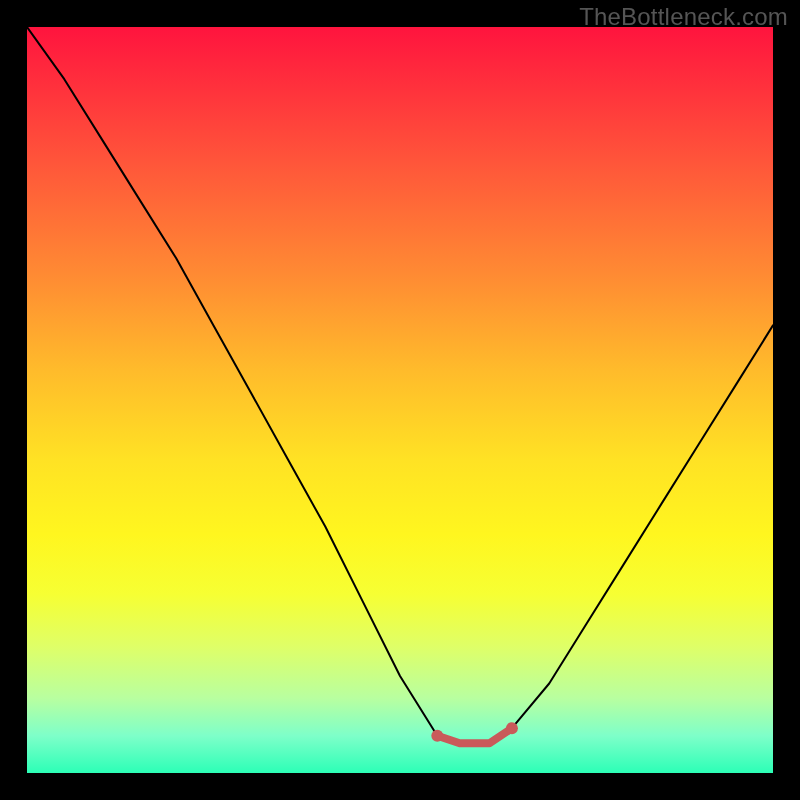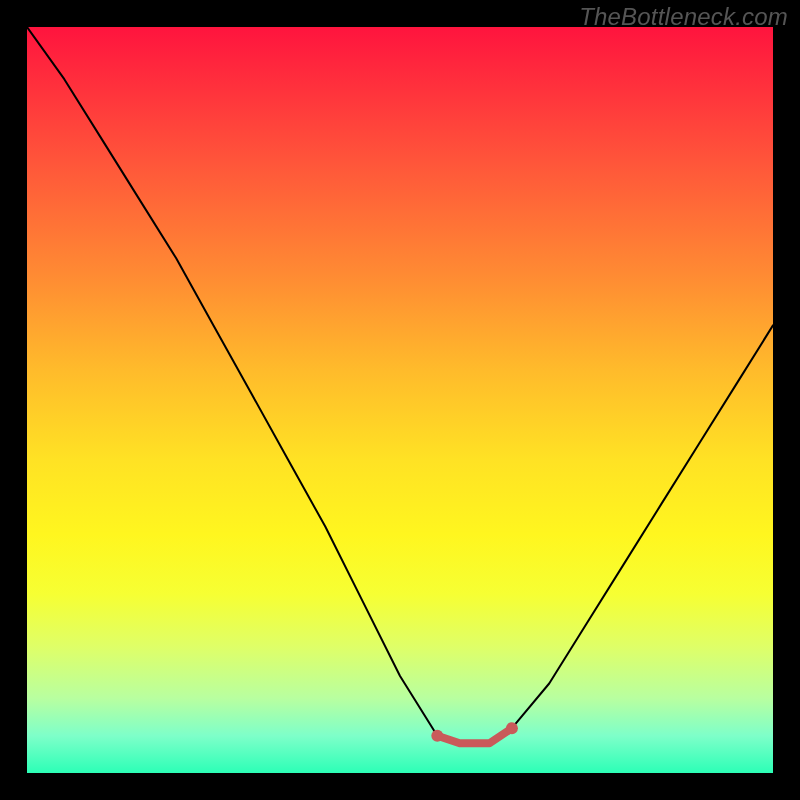--- a/index.html
+++ b/index.html
@@ -19,21 +19,20 @@
   }
   .watermark {
     position: absolute;
     top: 3px;
     right: 12px;
     font-size: 24px;
     font-weight: 400;
     color: #555;
     letter-spacing: 0.2px;
     z-index: 5;
-    font-style: italic;
   }
   .plot-outer {
     position: absolute;
     left: 27px;
     top: 27px;
     width: 746px;
     height: 746px;
     background: linear-gradient(to bottom,
       #ff143e 0%,
       #ff553a 18%,

